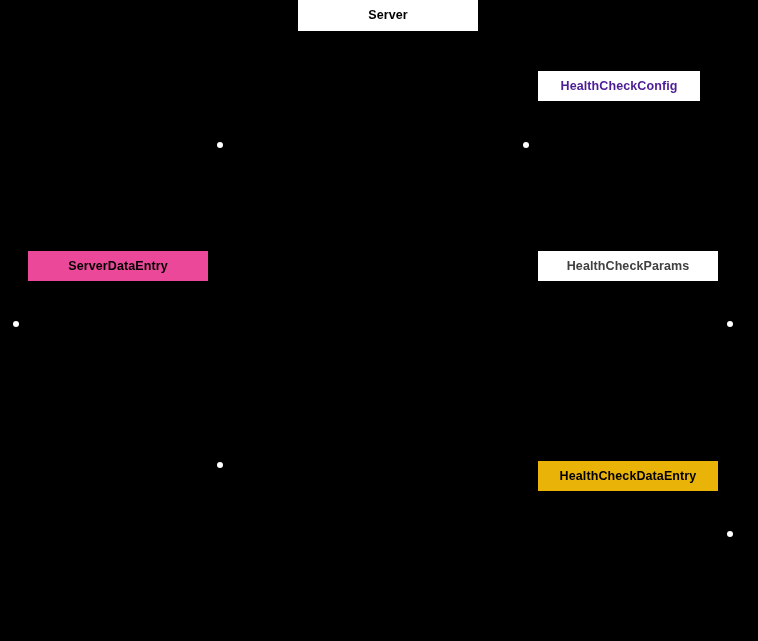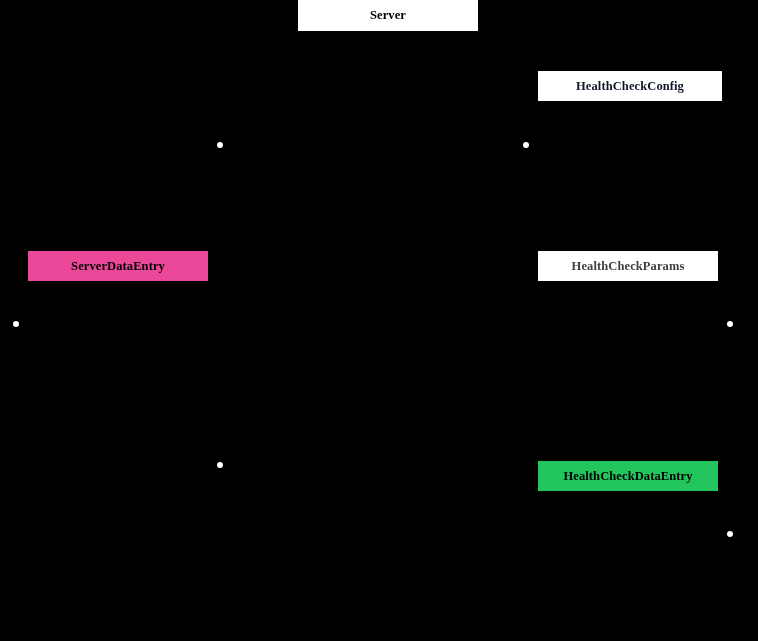--- a/index.html
+++ b/index.html
@@ -41,35 +41,35 @@
     position: absolute;
     width: 6px;
     height: 6px;
     background: #ffffff;
     border-radius: 50%;
   }
 </style>
 </head>
 <body>
 
-<div id="diagram-canvas" style="width: 758px; height: 641px; background: rgb(0, 0, 0); font-family: Liberation Serif, serif;">
+<div id="diagram-canvas" style="width: 758px; height: 641px; background: rgb(0, 0, 0);">
 
 <div class="class-node" style="left: 298px; top: 0px; width: 180px; height: 31px; background: rgb(255, 255, 255); color: rgb(0, 0, 0);">
       <span class="class-node-label">Server</span>
     </div>
-    <div class="class-node" style="left: 538px; top: 71px; width: 184px; height: 30px; background: rgb(255, 255, 255); color: #0f172a;">
+    <div class="class-node" style="left: 538px; top: 71px; width: 162px; height: 30px; background: rgb(255, 255, 255); color: #4c1d95;">
       <span class="class-node-label">HealthCheckConfig</span>
     </div>
     <div class="class-node" style="left: 28px; top: 251px; width: 180px; height: 30px; background: #ec4899; color: rgb(0, 0, 0);">
       <span class="class-node-label">ServerDataEntry</span>
     </div>
     <div class="class-node" style="left: 538px; top: 251px; width: 180px; height: 30px; background: rgb(255, 255, 255); color: #404040;">
       <span class="class-node-label">HealthCheckParams</span>
     </div>
-    <div class="class-node" style="left: 538px; top: 461px; width: 180px; height: 30px; background: #22c55e; color: rgb(0, 0, 0);">
+    <div class="class-node" style="left: 538px; top: 461px; width: 180px; height: 30px; background: #eab308; color: rgb(0, 0, 0);">
       <span class="class-node-label">HealthCheckDataEntry</span>
     </div>
     <div class="edge-marker" style="left: 217px; top: 142px; background: rgb(255, 255, 255);"></div>
     <div class="edge-marker" style="left: 523px; top: 142px; background: rgb(255, 255, 255);"></div>
     <div class="edge-marker" style="left: 13px; top: 321px; background: rgb(255, 255, 255);"></div>
     <div class="edge-marker" style="left: 727px; top: 321px; background: rgb(255, 255, 255);"></div>
     <div class="edge-marker" style="left: 217px; top: 462px; background: rgb(255, 255, 255);"></div>
     <div class="edge-marker" style="left: 727px; top: 531px; background: rgb(255, 255, 255);"></div>
   </div>
 

